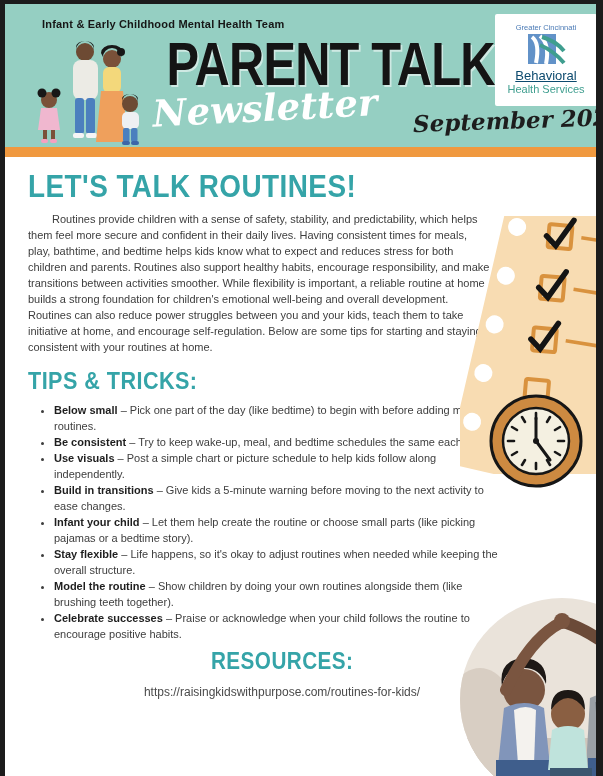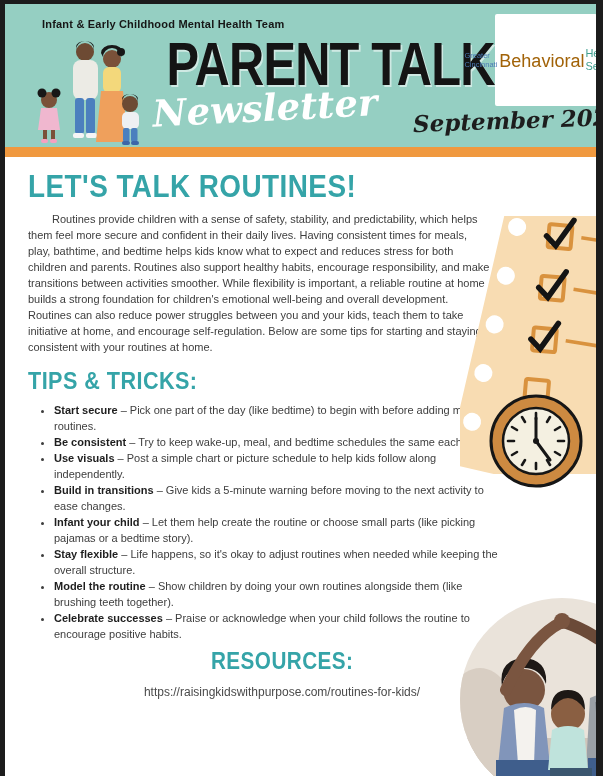--- a/index.html
+++ b/index.html
@@ -14,23 +14,23 @@
         font-size:61px;font-weight:900;color:#141414;letter-spacing:-1px;white-space:nowrap;
         transform:scaleX(.8);transform-origin:center;line-height:1;
         text-shadow:2px 2px 0 rgba(255,255,255,.55);}
   .masthead-sub{position:absolute;left:105px;top:86px;width:310px;text-align:center;
         font-family:"DejaVu Serif",serif;font-style:italic;font-weight:700;font-size:37px;color:#ffffff;
         transform:rotate(-3deg);line-height:1;}
   .issue-date{position:absolute;left:408px;top:103px;width:180px;text-align:center;
         font-family:"DejaVu Serif",serif;font-style:italic;font-weight:700;font-size:23px;color:#1d1d1d;
         transform:rotate(-2deg);white-space:nowrap;}
   .logo-box{position:absolute;left:490px;top:10px;width:102px;height:92px;background:#ffffff;border-radius:2px;
-        display:flex;flex-direction:row;align-items:center;justify-content:center;gap:1px;}
+        display:flex;flex-direction:column;align-items:center;justify-content:center;gap:1px;}
   .logo-top{font-size:7.5px;color:#4a7ab5;font-weight:400;}
-  .logo-name{font-size:18px;color:#a16207;margin-top:1px;line-height:1;}
+  .logo-name{font-size:13px;color:#0c4a6e;margin-top:1px;line-height:1;text-decoration:underline;}
   .logo-svcs{font-size:11px;color:#3f9e8f;line-height:1.2;}
   .stripe{width:100%;height:10px;background:#f0993f;}
 
   
   .content{position:relative;padding:14px 0 0 23px;}
   .h-teal{font-family:"Liberation Sans",sans-serif;font-weight:800;color:#35a4a8;margin:0;
         transform-origin:left center;transform:scaleX(.9);letter-spacing:.5px;white-space:nowrap;}
   .h1{font-size:31px;line-height:1.05;}
   .h2{font-size:24px;margin-top:12px;}
   .intro{width:462px;font-size:11px;line-height:16px;color:#3d3d3d;margin:7px 0 0 0;text-indent:24px;}
@@ -110,21 +110,21 @@
       </div>
     </div>
     <div class="stripe"></div>
 
     <div class="content">
       <h1 class="h-teal h1">LET'S TALK ROUTINES!</h1>
       <p class="intro">Routines provide children with a sense of safety, stability, and predictability, which helps them feel more secure and confident in their daily lives. Having consistent times for meals, play, bathtime, and bedtime helps kids know what to expect and reduces stress for both children and parents. Routines also support healthy habits, encourage responsibility, and make transitions between activities smoother. While flexibility is important, a reliable routine at home builds a strong foundation for children's emotional well-being and overall development. Routines can also reduce power struggles between you and your kids, teach them to take initiative at home, and encourage self-regulation. Below are some tips for starting and staying consistent with your routines at home.</p>
 
       <h2 class="h-teal h2">TIPS &amp; TRICKS:</h2>
       <ul class="tips-list">
-        <li><b>Start secure</b> <span>– Pick one part of the day (like bedtime) to begin with before adding more routines.</span></li>
+        <li><b>Below small</b> <span>– Pick one part of the day (like bedtime) to begin with before adding more routines.</span></li>
         <li><b>Be consistent</b> <span>– Try to keep wake-up, meal, and bedtime schedules the same each day.</span></li>
         <li><b>Use visuals</b> <span>– Post a simple chart or picture schedule to help kids follow along independently.</span></li>
         <li><b>Build in transitions</b> <span>– Give kids a 5-minute warning before moving to the next activity to ease changes.</span></li>
         <li><b>Infant your child</b> <span>– Let them help create the routine or choose small parts (like picking pajamas or a bedtime story).</span></li>
         <li><b>Stay flexible</b> <span>– Life happens, so it's okay to adjust routines when needed while keeping the overall structure.</span></li>
         <li><b>Model the routine</b> <span>– Show children by doing your own routines alongside them (like brushing teeth together).</span></li>
         <li><b>Celebrate successes</b> <span>– Praise or acknowledge when your child follows the routine to encourage positive habits.</span></li>
       </ul>
 
       <div class="resources">

